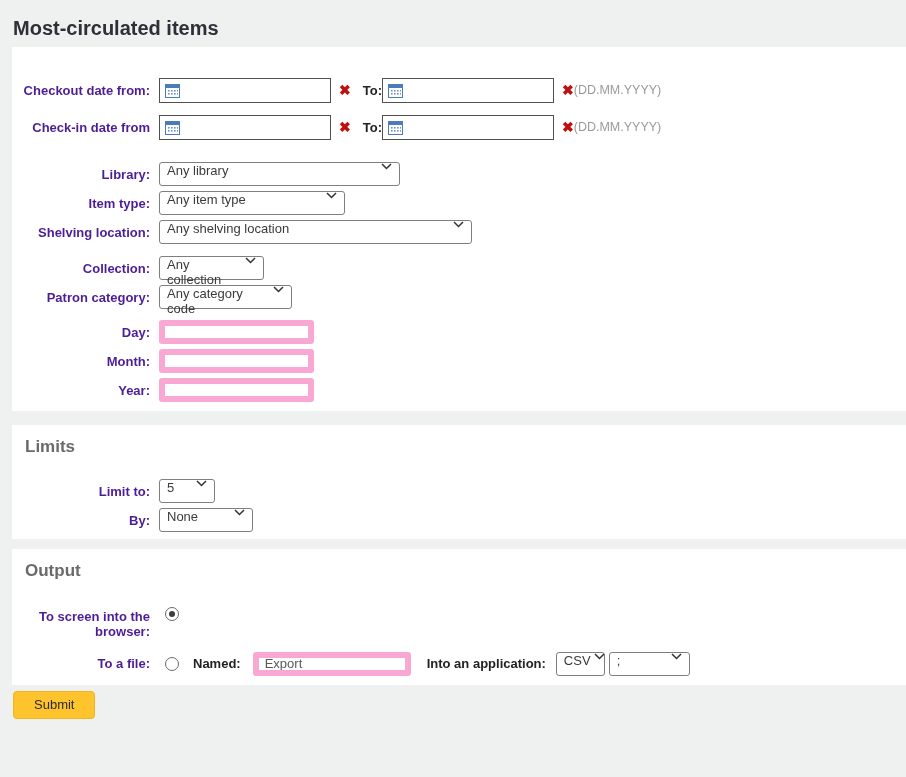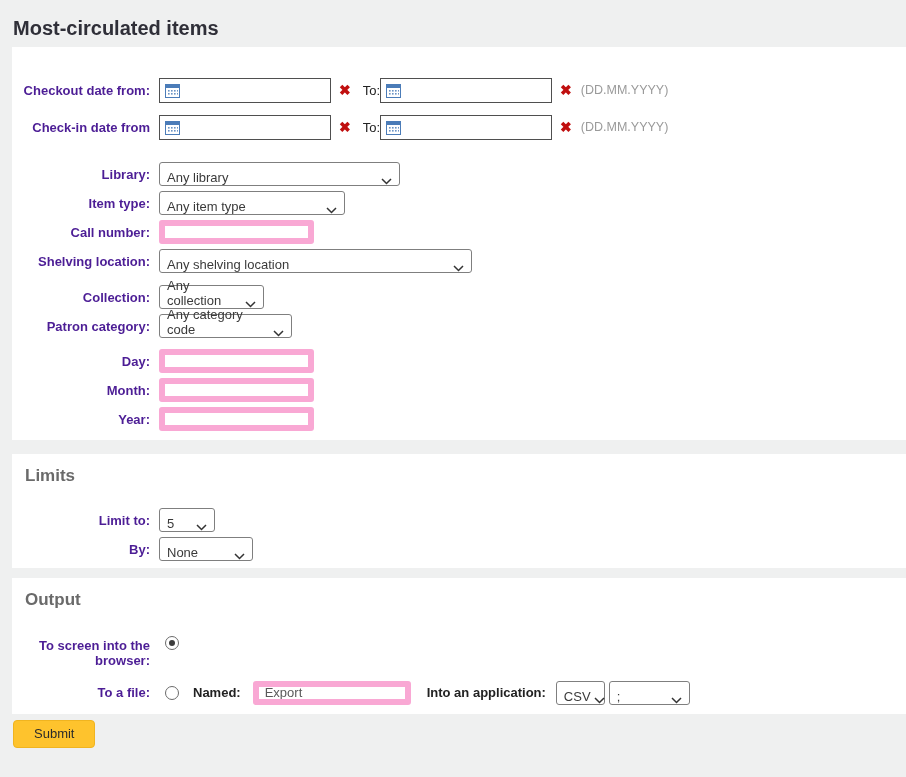--- a/index.html
+++ b/index.html
@@ -39,33 +39,33 @@
   
   .date-input {
     width:172px; height:25px; border:1px solid #4f4f4f; background:#fff;
     display:flex; align-items:center; padding-left:5px;
   }
   .cal-btn { display:inline-flex; cursor:pointer; }
   .x-clear {
     color:#c00f0f; font-size:14px; font-weight:bold;
     margin-left:8px; line-height:25px; cursor:pointer;
   }
-  .to-label { font-size:13px; font-weight:normal; margin-left:12px; line-height:25px; }
+  .to-label { font-size:13px; font-weight:bold; margin-left:12px; line-height:25px; }
   .date-input + .x-clear + .to-label + .date-input { margin-left:0; }
   .to-label + .date-input { margin-left:22px; }
-  .hint { font-size:12.5px; color:#9a9a9a; margin-left:9px; line-height:25px; }
+  .hint { font-size:12.5px; color:#9a9a9a; line-height:25px; }
   
   .text-input {
     height:24px; border:6px solid #f9a8d4; border-radius:3px;
     background:#fff; font-family:"Liberation Sans", sans-serif;
     font-size:13px; color:#595959; padding:0 6px;
   }
   .fake-select {
     height:24px; border:1px solid #7f7f7f; border-radius:3px;
-    background:#fff; display:inline-flex; align-items:flex-end;
+    background:#fff; display:inline-flex; align-items:flex-start;
     justify-content:space-between; padding:0 7px 0 7px;
     font-size:13px; color:#3a3a3a; cursor:default;
   }
   .fake-select .chev { margin-left:8px; display:inline-flex; }
   
   .w-library{width:241px} .w-itemtype{width:186px} .w-call{width:155px}
   .w-collection{width:105px} .w-shelving{width:313px} .w-patron{width:133px}
   .w-dmy{width:155px} .w-limit{width:56px} .w-by{width:94px}
   .w-named{width:158px} .w-csv{width:49px} .w-delim{width:81px}
   
@@ -215,26 +215,20 @@
         <span>Any item type</span>
         <span class="chev">
             <svg width="11" height="7" viewBox="0 0 11 7">
               <polyline points="1,1 5.5,5.5 10,1" fill="none" stroke="#333" stroke-width="1.5"></polyline>
             </svg>
           </span>
       </div>
     </div>
   </div>
 
-  <div class="form-row row-gap-sm">
-    <div class="label-col">Call number:</div>
-    <div class="field-col">
-      <input class="text-input w-call" value="" style="">
-    </div>
-  </div>
 
   <div class="form-row row-gap-lg">
     <div class="label-col">Shelving location:</div>
     <div class="field-col">
       <div class="fake-select w-shelving">
         <span>Any shelving location</span>
         <span class="chev">
             <svg width="11" height="7" viewBox="0 0 11 7">
               <polyline points="1,1 5.5,5.5 10,1" fill="none" stroke="#333" stroke-width="1.5"></polyline>
             </svg>

